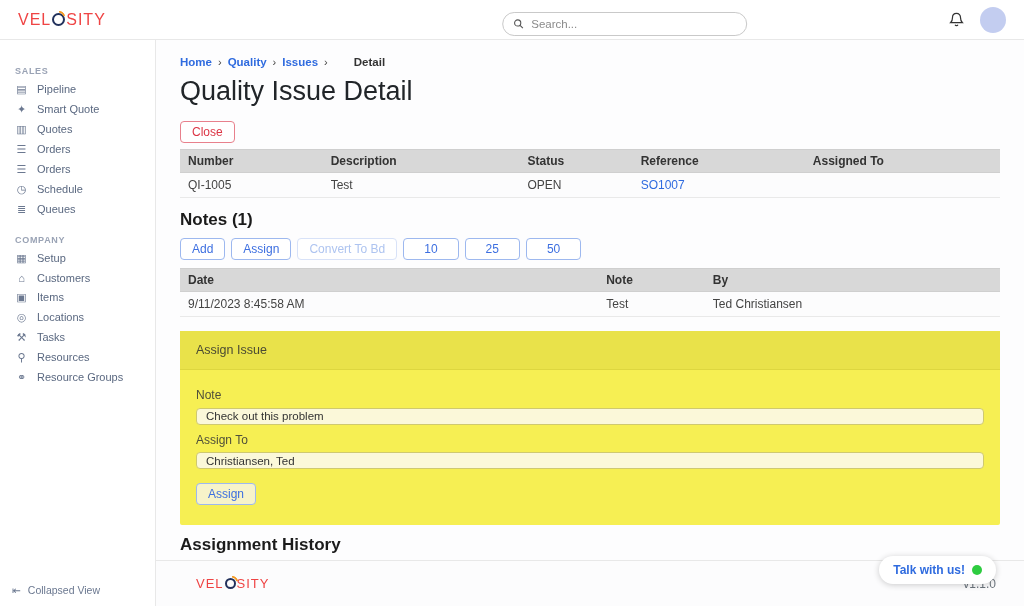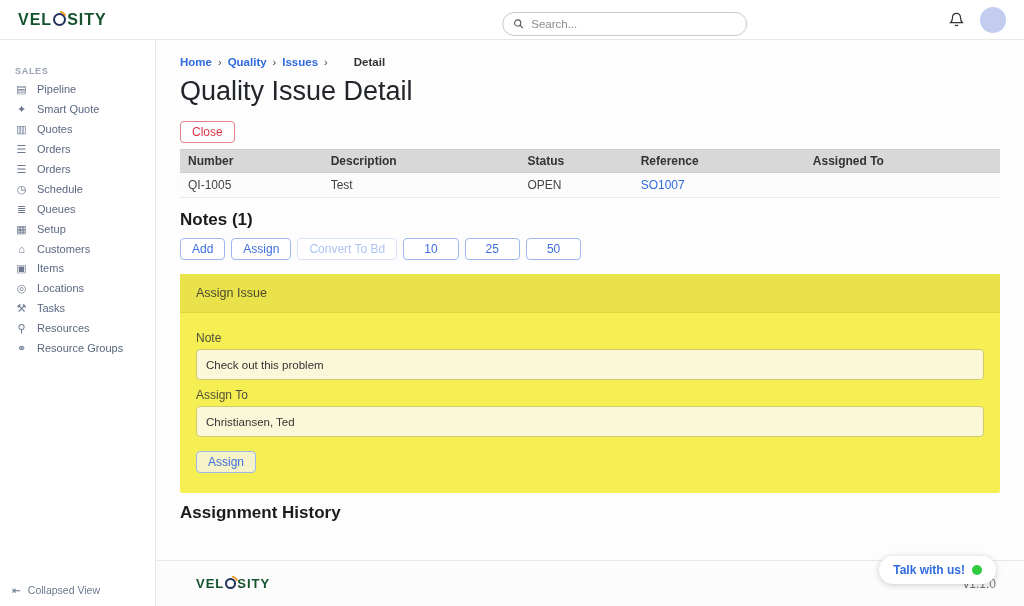--- a/index.html
+++ b/index.html
@@ -2,21 +2,21 @@
 <html><head>
 <meta charset="utf-8">
 <style>
   * { margin:0; padding:0; box-sizing:border-box; }
   html,body { width:1024px; height:606px; }
   body { font-family:"Liberation Sans", sans-serif; background:#fff; color:#333; overflow:hidden; }
   .app { width:1024px; height:606px; display:flex; flex-direction:column; position:relative; }
 
   
   .topbar { height:40px; flex:0 0 40px; display:flex; align-items:center; border-bottom:1px solid #e8e8e8; background:#fff; padding:0 18px; position:relative; z-index:5; }
-  .brand { display:inline-flex; align-items:center; font-weight:700; color:#14532d; font-size:16px; letter-spacing:1px; }
+  .brand { display:inline-flex; align-items:center; font-weight:400; color:#ef4444; font-size:16px; letter-spacing:1px; }
   .brand .o { width:13px; height:13px; border:2px solid #22315c; border-radius:50%; margin:0 1px; position:relative; }
   .brand .o::after { content:""; position:absolute; width:7px; height:7px; border:2px solid transparent; border-top-color:#f59a23; border-radius:50%; top:-4px; left:0px; transform:rotate(40deg); }
   .brand.small { font-size:13px; }
   .brand.small .o { width:11px; height:11px; border-width:2px; }
   .search-wrap { position:absolute; left:50%; transform:translateX(-4%); top:12px; }
   .search-pill { width:245px; height:24px; border:1px solid #c9c9c9; border-radius:12px; display:flex; align-items:center; padding:0 10px; gap:7px; background:#fff; }
   .search-pill input { border:none; outline:none; font-size:11.5px; color:#666; width:100%; background:transparent; font-family:"Liberation Sans", sans-serif; }
   .search-pill input::placeholder { color:#8a8a8a; }
   .top-right { margin-left:auto; display:flex; align-items:center; gap:16px; }
   .icon-btn { background:none; border:none; cursor:pointer; display:flex; align-items:center; }
@@ -54,21 +54,21 @@
   thead th { background:#d8d8d8; color:#333; text-align:left; font-weight:700; padding:4px 8px; border:1px solid #cfcfcf; border-left:none; border-right:none; }
   tbody td { background:#fcfcfd; color:#444; padding:5px 8px; border-bottom:1px solid #e9e9e9; }
   .link { color:#2f6bdf; text-decoration:none; cursor:pointer; }
   .section-heading { font-size:17px; font-weight:700; color:#1b1b1b; margin:12px 0 4px; }
 
   
   .assign-panel { margin-top:14px; background:#f6ef53; border-radius:2px; }
   .assign-header { padding:12px 16px; font-size:12.5px; color:#4a4a33; background:#e9e24a; border-bottom:1px solid #ddd63f; }
   .assign-body { padding:18px 16px 20px; }
   .field-label { font-size:12px; color:#4f4f3a; margin:8px 0 4px; }
-  .field-input { width:100%; height:31px; background:#fbf8d9; border:1px solid #cfc96f; border-radius:4px; font-size:11.5px; color:#333; padding:2px 9px; font-family:"Liberation Sans", sans-serif; outline:none; }
+  .field-input { width:100%; height:17px; background:#fbf8d9; border:1px solid #cfc96f; border-radius:4px; font-size:11.5px; color:#333; padding:2px 9px; font-family:"Liberation Sans", sans-serif; outline:none; }
   .assign-btn { margin-top:14px; background:#f7f3c9; }
 
   
   .footer { flex:0 0 46px; border-top:1px solid #e8e8e8; display:flex; align-items:center; padding:0 28px 0 40px; background:#fcfcfd; }
   .footer .version { margin-left:auto; font-size:12px; color:#6c757d; }
 
   
   .chat-bubble { position:absolute; right:28px; bottom:22px; background:#fff; border-radius:16px; box-shadow:0 1px 6px rgba(0,0,0,.2); padding:7px 14px; display:flex; align-items:center; gap:7px; cursor:pointer; border:none; }
   .chat-bubble .label { color:#2f6bdf; font-weight:700; font-size:12px; }
   .chat-dot { width:10px; height:10px; border-radius:50%; background:#2ecc40; }
@@ -137,20 +137,21 @@
         </div>
         <div class="side-item">
           <span class="side-icon">◷</span>
           <span>Schedule</span>
         </div>
         <div class="side-item">
           <span class="side-icon">≣</span>
           <span>Queues</span>
         </div>
 
+        <div class="side-label">COMPANY</div>
         <div class="side-item">
           <span class="side-icon">▦</span>
           <span>Setup</span>
         </div>
         <div class="side-item">
           <span class="side-icon">⌂</span>
           <span>Customers</span>
         </div>
         <div class="side-item">
           <span class="side-icon">▣</span>
@@ -224,20 +225,36 @@
 
         <div class="btn-row">
           <button class="btn btn-blue">Add</button>
           <button class="btn btn-blue">Assign</button>
           <button class="btn btn-disabled">Convert To Bd</button>
           <button class="btn btn-blue pager">10</button>
           <button class="btn btn-blue pager">25</button>
           <button class="btn btn-blue pager">50</button>
         </div>
 
+        <table>
+          <thead>
+            <tr>
+              <th class="col-ndate">Date</th>
+              <th class="col-note">Note</th>
+              <th class="col-by">By</th>
+            </tr>
+          </thead>
+          <tbody>
+            <tr>
+              <td>9/11/2023 8:45:58 AM</td>
+              <td>Test</td>
+              <td>Ted Christiansen</td>
+            </tr>
+          </tbody>
+        </table>
 
         <div class="assign-panel">
           <div class="assign-header">Assign Issue</div>
           <div class="assign-body">
             <div class="field-label" style="margin-top:0">Note</div>
             <input class="field-input" type="text" value="Check out this problem" style="">
             <div class="field-label">Assign To</div>
             <input class="field-input" type="text" value="Christiansen, Ted" style="">
             <div>
               <button class="btn btn-blue assign-btn">Assign</button>

